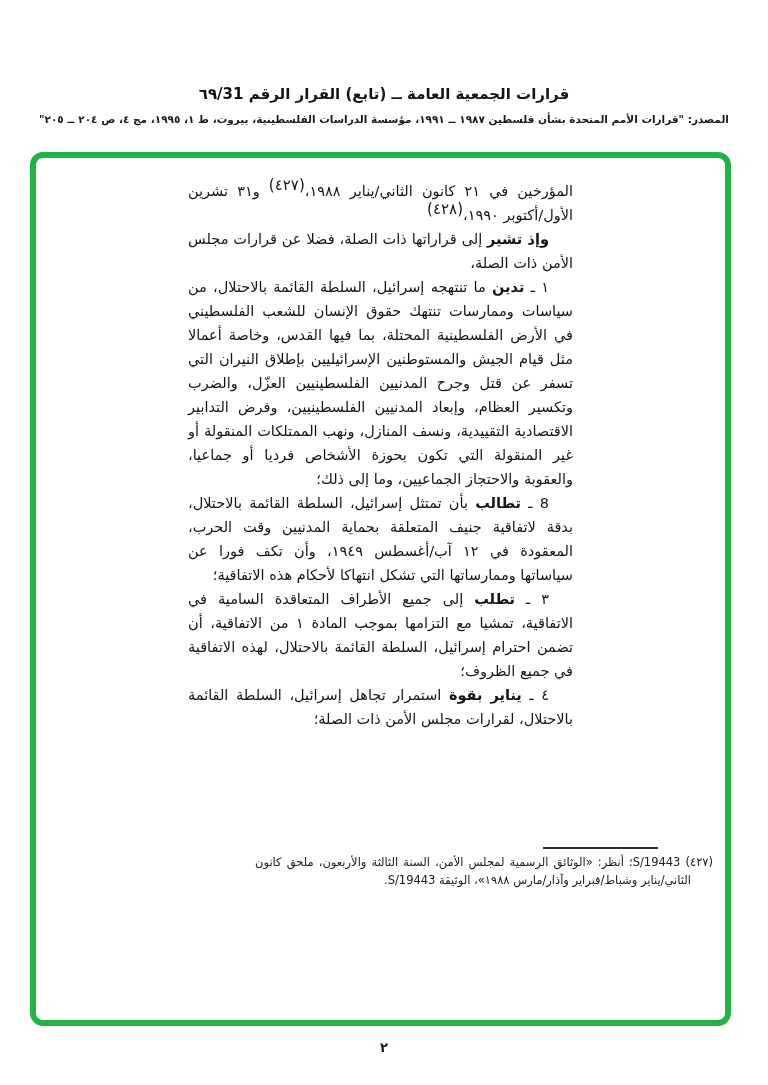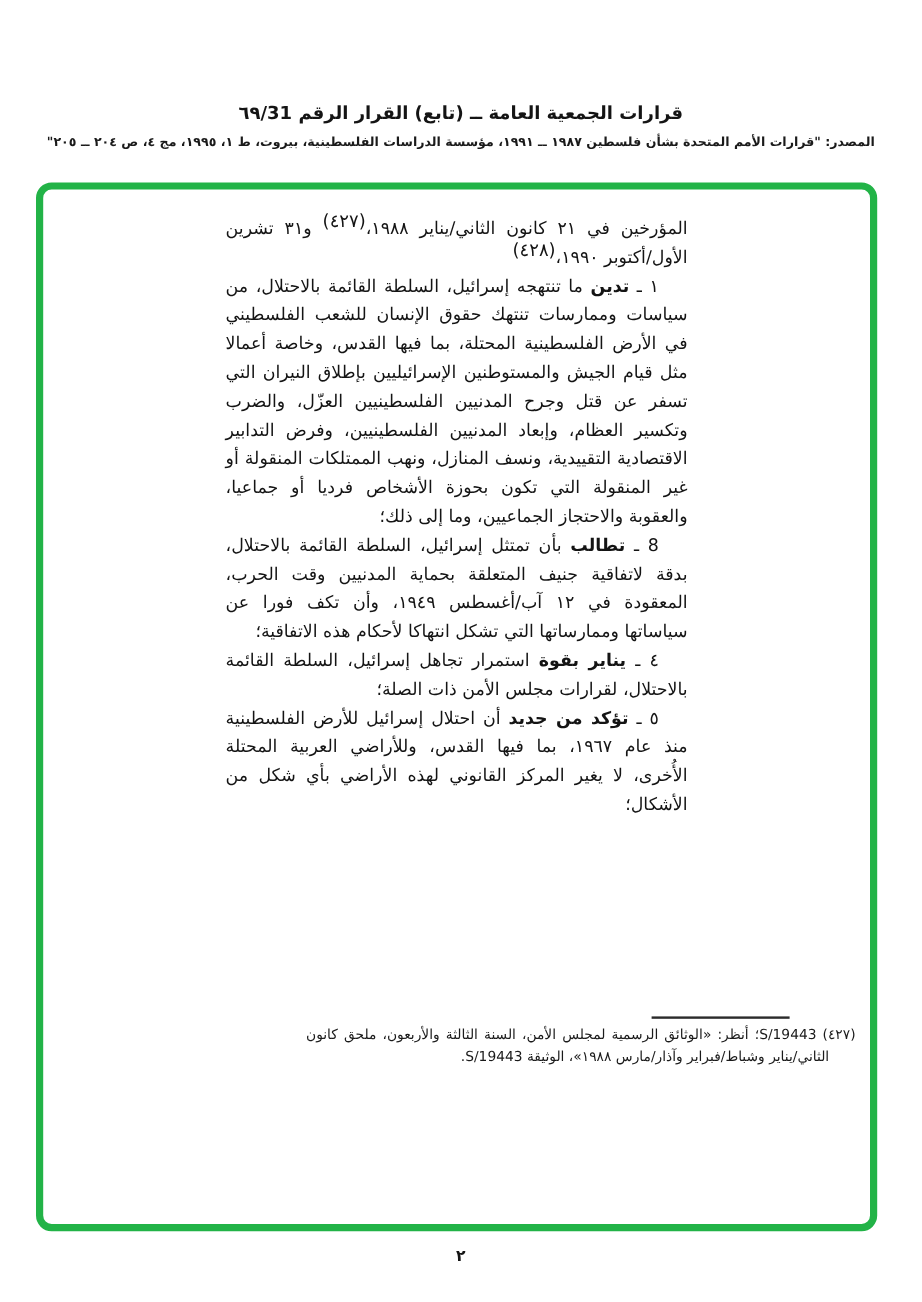--- a/index.html
+++ b/index.html
@@ -68,24 +68,25 @@
 <body>
 
 <div class="header-title">قرارات الجمعية العامة ــ (تابع) القرار الرقم ٦٩/31</div>
 
 <div class="header-source">المصدر: "قرارات الأمم المتحدة بشأن فلسطين ١٩٨٧ ــ ١٩٩١، مؤسسة الدراسات الفلسطينية، بيروت، ط ١، ١٩٩٥، مج ٤، ص ٢٠٤ ــ ٢٠٥"</div>
 
 <div class="green-box" style="border-color: rgb(34, 179, 71);"></div>
 
 <div class="body-col">
     <div class="para"><span>المؤرخين في ٢١ كانون الثاني/يناير ١٩٨٨،</span><sup>(٤٢٧)</sup><span> و٣١ تشرين الأول/أكتوبر ١٩٩٠،</span><sup>(٤٢٨)</sup></div>
+    <div class="para indent"><span class="bold">وإذ تشير</span><span> إلى قراراتها ذات الصلة، فضلا عن قرارات مجلس الأمن ذات الصلة،</span></div>
     <div class="para indent"><span>١ ـ </span><span class="bold">تدين</span><span> ما تنتهجه إسرائيل، السلطة القائمة بالاحتلال، من سياسات وممارسات تنتهك حقوق الإنسان للشعب الفلسطيني في الأرض الفلسطينية المحتلة، بما فيها القدس، وخاصة أعمالا مثل قيام الجيش والمستوطنين الإسرائيليين بإطلاق النيران التي تسفر عن قتل وجرح المدنيين الفلسطينيين العزّل، والضرب وتكسير العظام، وإبعاد المدنيين الفلسطينيين، وفرض التدابير الاقتصادية التقييدية، ونسف المنازل، ونهب الممتلكات المنقولة أو غير المنقولة التي تكون بحوزة الأشخاص فرديا أو جماعيا، والعقوبة والاحتجاز الجماعيين، وما إلى ذلك؛</span></div>
     <div class="para indent"><span>8 ـ </span><span class="bold">تطالب</span><span> بأن تمتثل إسرائيل، السلطة القائمة بالاحتلال، بدقة لاتفاقية جنيف المتعلقة بحماية المدنيين وقت الحرب، المعقودة في ١٢ آب/أغسطس ١٩٤٩، وأن تكف فورا عن سياساتها وممارساتها التي تشكل انتهاكا لأحكام هذه الاتفاقية؛</span></div>
+    <div class="para indent"><span>٣ ـ </span><span class="bold">تطلب</span><span> إلى جميع الأطراف المتعاقدة السامية في الاتفاقية، تمشيا مع التزامها بموجب المادة ١ من الاتفاقية، أن تضمن احترام إسرائيل، السلطة القائمة بالاحتلال، لهذه الاتفاقية في جميع الظروف؛</span></div>
     <div class="para indent"><span>٤ ـ </span><span class="bold">يناير بقوة</span><span> استمرار تجاهل إسرائيل، السلطة القائمة بالاحتلال، لقرارات مجلس الأمن ذات الصلة؛</span></div>
-    <div class="para indent"><span>٥ ـ </span><span class="bold">تؤكد من جديد</span><span> أن احتلال إسرائيل للأرض الفلسطينية منذ عام ١٩٦٧، بما فيها القدس، وللأراضي العربية المحتلة الأُخرى، لا يغير المركز القانوني لهذه الأراضي بأي شكل من الأشكال؛</span></div>
   </div>
 
 <div class="fn-rule"></div>
 
 <div class="footnotes">
     <div class="footnote">(٤٢٧) S/19443؛ أنظر: «الوثائق الرسمية لمجلس الأمن، السنة الثالثة والأربعون، ملحق كانون الثاني/يناير وشباط/فبراير وآذار/مارس ١٩٨٨»، الوثيقة S/19443.</div>
   </div>
 
 <div class="page-num">٢</div>
 

